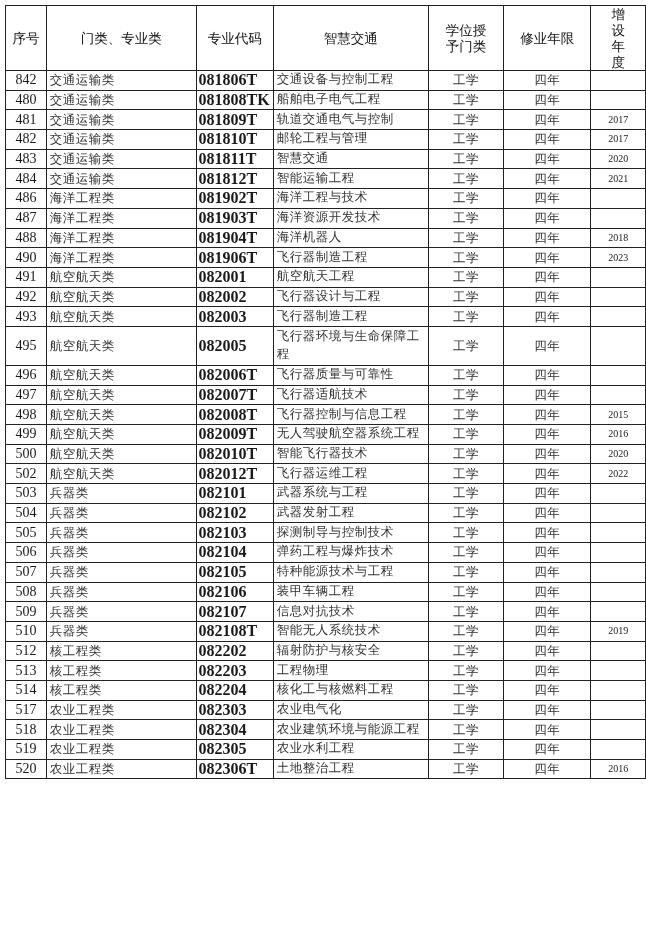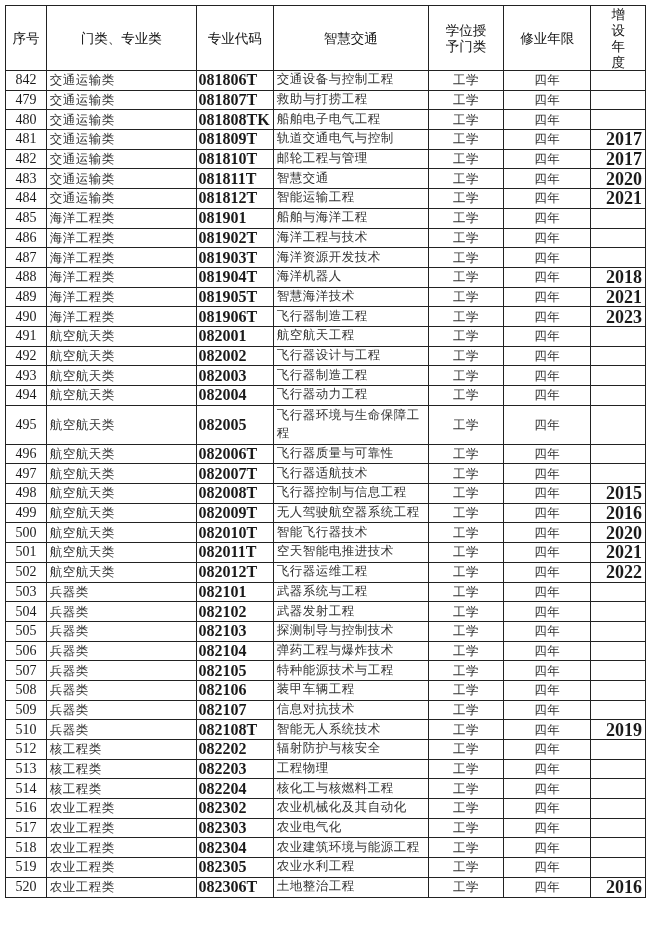--- a/index.html
+++ b/index.html
@@ -28,21 +28,21 @@
     line-height: 16px;
     text-align: center;
     color: #111;
   }
   td.c { text-align: center; }
   td.l { text-align: left; }
   td.cat, td.name, td.deg, td.dur { font-family: "DejaVu Serif", "Liberation Serif", serif; color: #333; font-size: 12.5px; letter-spacing: 0.5px; }
   td.name { white-space: normal; word-break: break-all; line-height: 18px; font-family: Liberation Mono, monospace; }
   td.code { font-size: 16px; padding-left: 2px; font-weight: bold; }
   td.num { font-size: 14px; }
-  td.year { font-size: 18px; text-align: right; font-weight: bold; }
+  td.year { font-size: 10px; text-align: center; }
   tr.tall td { height: 38px; }
 </style>
 </head>
 <body>
 
 <div class="wrap">
   <table>
     <colgroup>
       <col style="width:41px">
       <col style="width:151px">
@@ -67,29 +67,20 @@
         <tr>
           <td class="c num">842</td>
           <td class="l cat">交通运输类</td>
           <td class="l code">081806T</td>
           <td class="l name">交通设备与控制工程</td>
           <td class="c deg">工学</td>
           <td class="c dur">四年</td>
           <td class="year"></td>
         </tr>
         <tr>
-          <td class="c num">479</td>
-          <td class="l cat">交通运输类</td>
-          <td class="l code">081807T</td>
-          <td class="l name">救助与打捞工程</td>
-          <td class="c deg">工学</td>
-          <td class="c dur">四年</td>
-          <td class="year"></td>
-        </tr>
-        <tr>
           <td class="c num">480</td>
           <td class="l cat">交通运输类</td>
           <td class="l code">081808TK</td>
           <td class="l name">船舶电子电气工程</td>
           <td class="c deg">工学</td>
           <td class="c dur">四年</td>
           <td class="year"></td>
         </tr>
         <tr>
           <td class="c num">481</td>
@@ -119,29 +110,20 @@
           <td class="year">2020</td>
         </tr>
         <tr>
           <td class="c num">484</td>
           <td class="l cat">交通运输类</td>
           <td class="l code">081812T</td>
           <td class="l name">智能运输工程</td>
           <td class="c deg">工学</td>
           <td class="c dur">四年</td>
           <td class="year">2021</td>
-        </tr>
-        <tr>
-          <td class="c num">485</td>
-          <td class="l cat">海洋工程类</td>
-          <td class="l code">081901</td>
-          <td class="l name">船舶与海洋工程</td>
-          <td class="c deg">工学</td>
-          <td class="c dur">四年</td>
-          <td class="year"></td>
         </tr>
         <tr>
           <td class="c num">486</td>
           <td class="l cat">海洋工程类</td>
           <td class="l code">081902T</td>
           <td class="l name">海洋工程与技术</td>
           <td class="c deg">工学</td>
           <td class="c dur">四年</td>
           <td class="year"></td>
         </tr>
@@ -157,29 +139,20 @@
         <tr>
           <td class="c num">488</td>
           <td class="l cat">海洋工程类</td>
           <td class="l code">081904T</td>
           <td class="l name">海洋机器人</td>
           <td class="c deg">工学</td>
           <td class="c dur">四年</td>
           <td class="year">2018</td>
         </tr>
         <tr>
-          <td class="c num">489</td>
-          <td class="l cat">海洋工程类</td>
-          <td class="l code">081905T</td>
-          <td class="l name">智慧海洋技术</td>
-          <td class="c deg">工学</td>
-          <td class="c dur">四年</td>
-          <td class="year">2021</td>
-        </tr>
-        <tr>
           <td class="c num">490</td>
           <td class="l cat">海洋工程类</td>
           <td class="l code">081906T</td>
           <td class="l name">飞行器制造工程</td>
           <td class="c deg">工学</td>
           <td class="c dur">四年</td>
           <td class="year">2023</td>
         </tr>
         <tr>
           <td class="c num">491</td>
@@ -201,29 +174,20 @@
         </tr>
         <tr>
           <td class="c num">493</td>
           <td class="l cat">航空航天类</td>
           <td class="l code">082003</td>
           <td class="l name">飞行器制造工程</td>
           <td class="c deg">工学</td>
           <td class="c dur">四年</td>
           <td class="year"></td>
         </tr>
-        <tr>
-          <td class="c num">494</td>
-          <td class="l cat">航空航天类</td>
-          <td class="l code">082004</td>
-          <td class="l name">飞行器动力工程</td>
-          <td class="c deg">工学</td>
-          <td class="c dur">四年</td>
-          <td class="year"></td>
-        </tr>
         <tr class="tall">
           <td class="c num">495</td>
           <td class="l cat">航空航天类</td>
           <td class="l code">082005</td>
           <td class="l name">飞行器环境与生命保障工程</td>
           <td class="c deg">工学</td>
           <td class="c dur">四年</td>
           <td class="year"></td>
         </tr>
         <tr>
@@ -263,29 +227,20 @@
           <td class="year">2016</td>
         </tr>
         <tr>
           <td class="c num">500</td>
           <td class="l cat">航空航天类</td>
           <td class="l code">082010T</td>
           <td class="l name">智能飞行器技术</td>
           <td class="c deg">工学</td>
           <td class="c dur">四年</td>
           <td class="year">2020</td>
-        </tr>
-        <tr>
-          <td class="c num">501</td>
-          <td class="l cat">航空航天类</td>
-          <td class="l code">082011T</td>
-          <td class="l name">空天智能电推进技术</td>
-          <td class="c deg">工学</td>
-          <td class="c dur">四年</td>
-          <td class="year">2021</td>
         </tr>
         <tr>
           <td class="c num">502</td>
           <td class="l cat">航空航天类</td>
           <td class="l code">082012T</td>
           <td class="l name">飞行器运维工程</td>
           <td class="c deg">工学</td>
           <td class="c dur">四年</td>
           <td class="year">2022</td>
         </tr>
@@ -377,29 +332,20 @@
           <td class="l name">工程物理</td>
           <td class="c deg">工学</td>
           <td class="c dur">四年</td>
           <td class="year"></td>
         </tr>
         <tr>
           <td class="c num">514</td>
           <td class="l cat">核工程类</td>
           <td class="l code">082204</td>
           <td class="l name">核化工与核燃料工程</td>
-          <td class="c deg">工学</td>
-          <td class="c dur">四年</td>
-          <td class="year"></td>
-        </tr>
-        <tr>
-          <td class="c num">516</td>
-          <td class="l cat">农业工程类</td>
-          <td class="l code">082302</td>
-          <td class="l name">农业机械化及其自动化</td>
           <td class="c deg">工学</td>
           <td class="c dur">四年</td>
           <td class="year"></td>
         </tr>
         <tr>
           <td class="c num">517</td>
           <td class="l cat">农业工程类</td>
           <td class="l code">082303</td>
           <td class="l name">农业电气化</td>
           <td class="c deg">工学</td>

